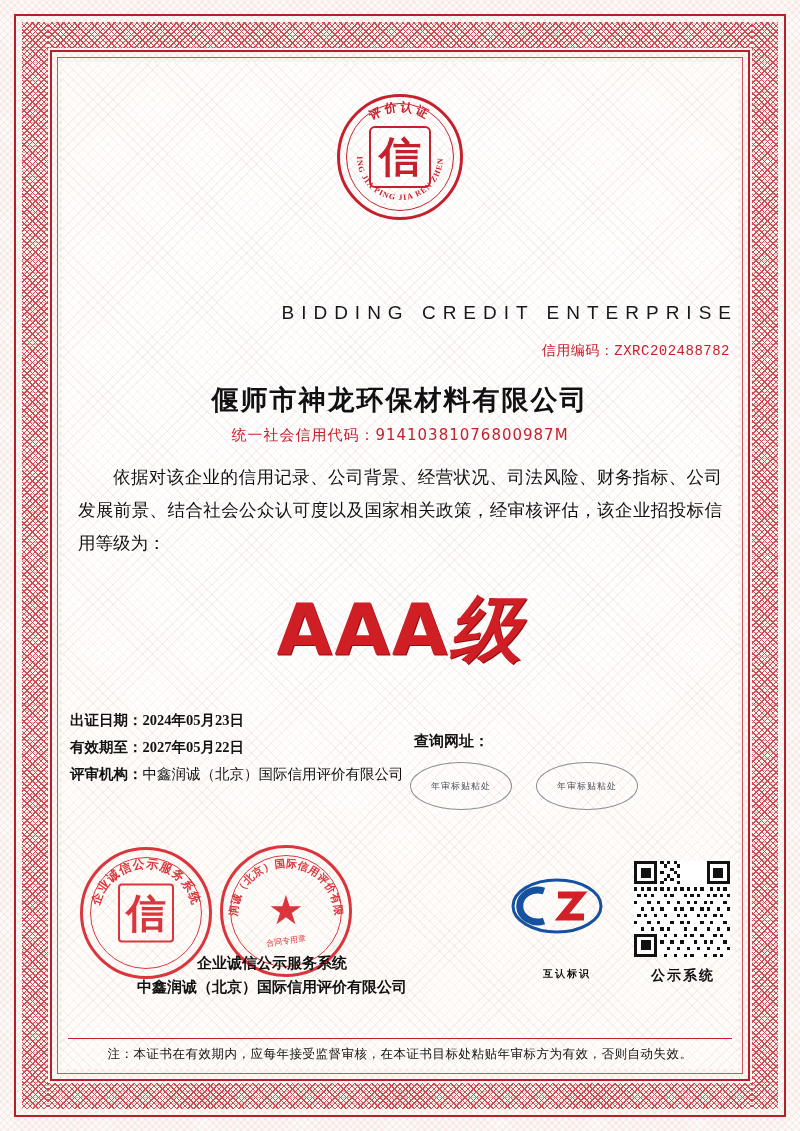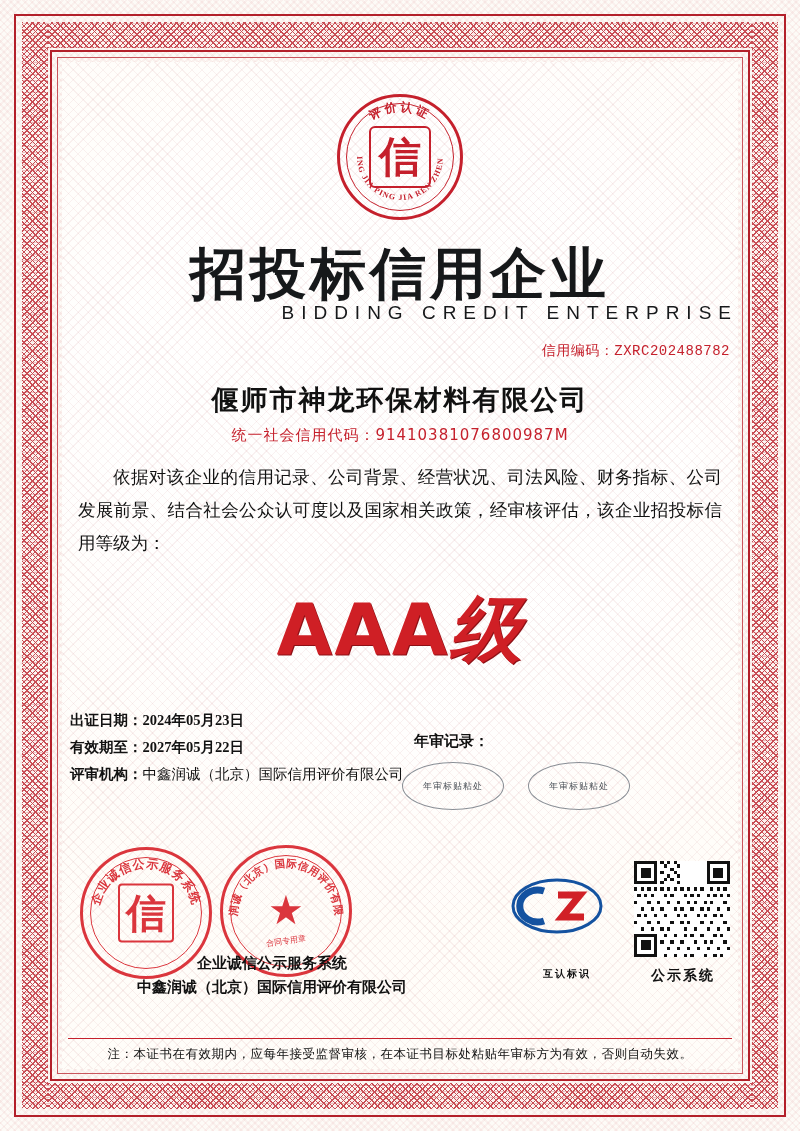--- a/index.html
+++ b/index.html
@@ -139,21 +139,21 @@
     font-family:"DejaVu Sans",sans-serif;
   }
   .info .lbl{font-weight:bold;}
   .info .mono{font-family:"Liberation Serif",serif;font-weight:bold;}
 
   .annual{
     position:absolute;top:670px;left:352px;
     font-size:15px;font-weight:bold;color:#111;
     font-family:"DejaVu Sans",sans-serif;
   }
-  .annual-boxes{position:absolute;top:700px;left:340px;display:flex;gap:24px;}
+  .annual-boxes{position:absolute;top:700px;left:348px;display:flex;gap:24px;}
   .annual-box{
     width:100px;height:46px;border:1px solid #8a8f96;border-radius:50%;
     display:flex;align-items:center;justify-content:center;
     font-size:9px;color:#4b5158;letter-spacing:1px;
     font-family:"DejaVu Sans",sans-serif;
   }
 
   
   .seals{position:absolute;top:785px;left:0;right:0;height:150px;}
   .seal{
@@ -242,21 +242,20 @@
         <text font-size="12" letter-spacing="3">
           <textPath href="#arcTop" startOffset="50%" text-anchor="middle">评价认证</textPath>
         </text>
         <text font-size="8" letter-spacing="1">
           <textPath href="#arcBottom" startOffset="50%" text-anchor="middle">PING JIA PING JIA REN ZHENG</textPath>
         </text>
       </svg>
       <div class="center">信</div>
     </div>
 
-    <div class="title-cn">招投标信用企业</div>
     <div class="title-en">BIDDING CREDIT ENTERPRISE</div>
 
     <div class="credit-no">
       <span>信用编码：</span><span class="val">ZXRC202488782</span>
     </div>
 
     <div class="company">偃师市神龙环保材料有限公司</div>
     <div class="uscc">
       <span>统一社会信用代码：</span><span>91410381076800987M</span>
     </div>
@@ -272,21 +271,21 @@
         <span class="lbl">出证日期：</span><span class="mono">2024年05月23日</span>
       </div>
       <div>
         <span class="lbl">有效期至：</span><span class="mono">2027年05月22日</span>
       </div>
       <div>
         <span class="lbl">评审机构：</span><span>中鑫润诚（北京）国际信用评价有限公司</span>
       </div>
     </div>
 
-    <div class="annual">年审记录：</div>
+    <div class="annual">查询网址：</div>
     <div class="annual-boxes">
       <div class="annual-box">年审标贴粘处</div>
       <div class="annual-box">年审标贴粘处</div>
     </div>
 
     <div class="seals">
 
       <div class="seal seal-a">
         <div class="inner-ring"></div>
         <svg viewBox="0 0 126 126">

